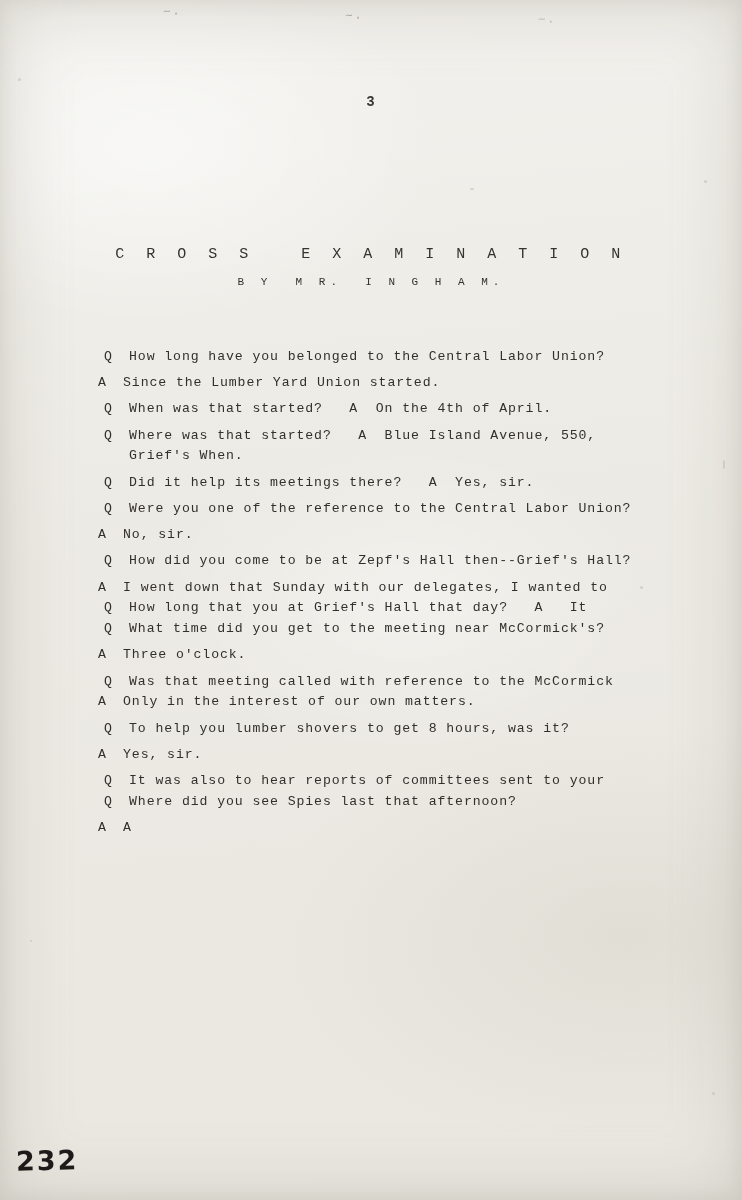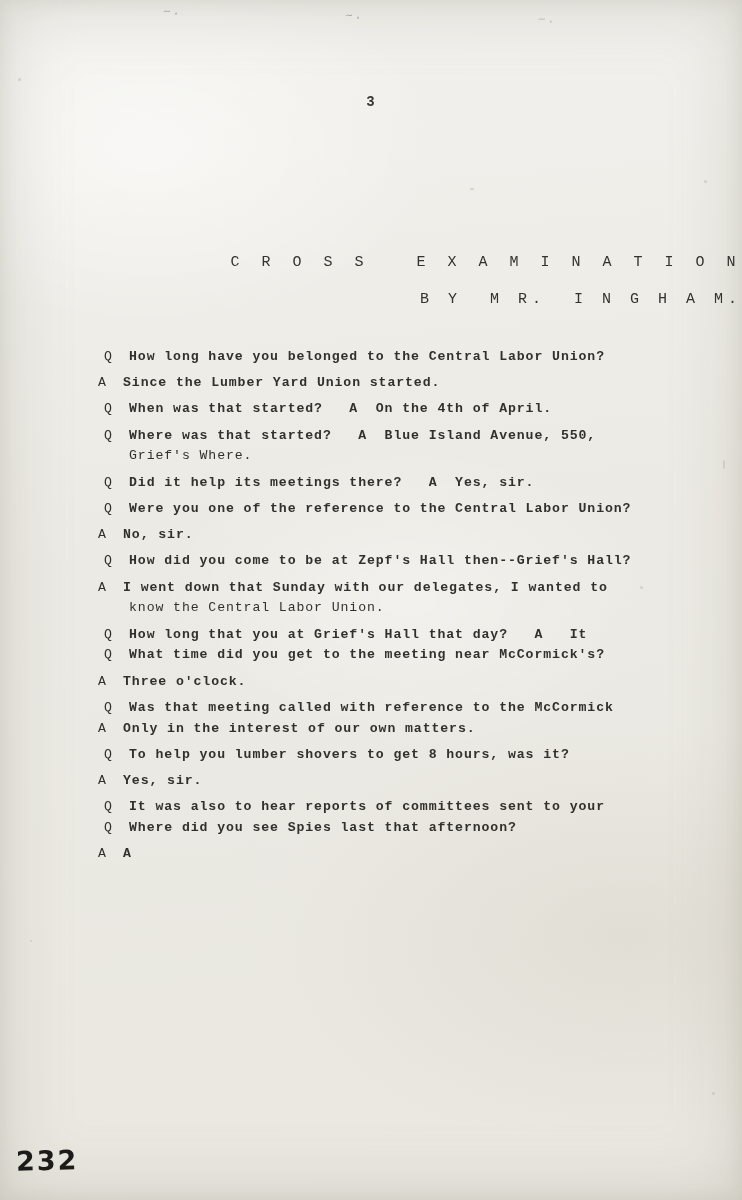--- a/index.html
+++ b/index.html
@@ -67,34 +67,34 @@
     width: 742px;
     text-align: center;
     font-size: 14px;
     font-weight: bold;
     letter-spacing: 1px;
     color: #3a3834;
   }
 
   .heading-block {
     position: absolute;
-    top: 254px;
+    top: 246px;
     left: 0;
     width: 742px;
-    text-align: right;
+    text-align: center;
   }
   .heading-main {
     font-size: 15px;
     letter-spacing: 6.5px;
     color: #35332f;
     white-space: pre;
   }
   .heading-sub {
-    margin-top: 20px;
-    font-size: 15px;
+    margin-top: 13px;
+    font-size: 11px;
     letter-spacing: 5px;
     color: #35332f;
     white-space: pre;
   }
 
   .transcript {
     position: absolute;
     top: 348px;
     left: 104px;
     width: 600px;
@@ -111,21 +111,20 @@
   }
   .qa-line.tight { margin-bottom: 2px; }
   .qa-mark {
     width: 25px;
     flex: 0 0 25px;
     color: #32302c;
   }
   .qa-mark.indent-a { margin-left: -6px; }
   .qa-text {
     flex: 1 1 auto;
-    font-weight: bold;
   }
   .cont-line {
     margin-left: 25px;
     margin-bottom: 7.5px;
     font-size: 13.2px;
     line-height: 1.42;
     letter-spacing: 0.9px;
     color: #32302c;
     white-space: pre-wrap;
   }
@@ -166,27 +165,26 @@
   <div class="heading-block">
     <div class="heading-main">C R O S S   E X A M I N A T I O N</div>
     <div class="heading-sub">B Y  M R.  I N G H A M.</div>
   </div>
 
   <div class="transcript" id="transcript">
       <div class="qa-line"><span class="qa-mark">Q</span><span class="qa-text">How long have you belonged to the Central Labor Union?</span></div>
       <div class="qa-line"><span class="qa-mark indent-a">A</span><span class="qa-text">Since the Lumber Yard Union started.</span></div>
       <div class="qa-line"><span class="qa-mark">Q</span><span class="qa-text">When was that started?   A  On the 4th of April.</span></div>
       <div class="qa-line tight"><span class="qa-mark">Q</span><span class="qa-text">Where was that started?   A  Blue Island Avenue, 550,</span></div>
-      <div class="cont-line">Grief's Where.</div>
+      <div class="cont-line">Grief's When.</div>
       <div class="qa-line"><span class="qa-mark">Q</span><span class="qa-text">Did it help its meetings there?   A  Yes, sir.</span></div>
       <div class="qa-line"><span class="qa-mark">Q</span><span class="qa-text">Were you one of the reference to the Central Labor Union?</span></div>
       <div class="qa-line"><span class="qa-mark indent-a">A</span><span class="qa-text">No, sir.</span></div>
       <div class="qa-line"><span class="qa-mark">Q</span><span class="qa-text">How did you come to be at Zepf's Hall then--Grief's Hall?</span></div>
       <div class="qa-line tight"><span class="qa-mark indent-a">A</span><span class="qa-text">I went down that Sunday with our delegates, I wanted to</span></div>
-      <div class="cont-line">know the Central Labor Union.</div>
       <div class="qa-line tight"><span class="qa-mark">Q</span><span class="qa-text">How long that you at Grief's Hall that day?   A   It</span></div>
       <div class="qa-line"><span class="qa-mark">Q</span><span class="qa-text">What time did you get to the meeting near McCormick's?</span></div>
       <div class="qa-line"><span class="qa-mark indent-a">A</span><span class="qa-text">Three o'clock.</span></div>
       <div class="qa-line tight"><span class="qa-mark">Q</span><span class="qa-text">Was that meeting called with reference to the McCormick</span></div>
       <div class="qa-line"><span class="qa-mark indent-a">A</span><span class="qa-text">Only in the interest of our own matters.</span></div>
       <div class="qa-line"><span class="qa-mark">Q</span><span class="qa-text">To help you lumber shovers to get 8 hours, was it?</span></div>
       <div class="qa-line"><span class="qa-mark indent-a">A</span><span class="qa-text">Yes, sir.</span></div>
       <div class="qa-line tight"><span class="qa-mark">Q</span><span class="qa-text">It was also to hear reports of committees sent to your</span></div>
       <div class="qa-line"><span class="qa-mark">Q</span><span class="qa-text">Where did you see Spies last that afternoon?</span></div>
       <div class="qa-line"><span class="qa-mark indent-a">A</span><span class="qa-text">A</span></div>

